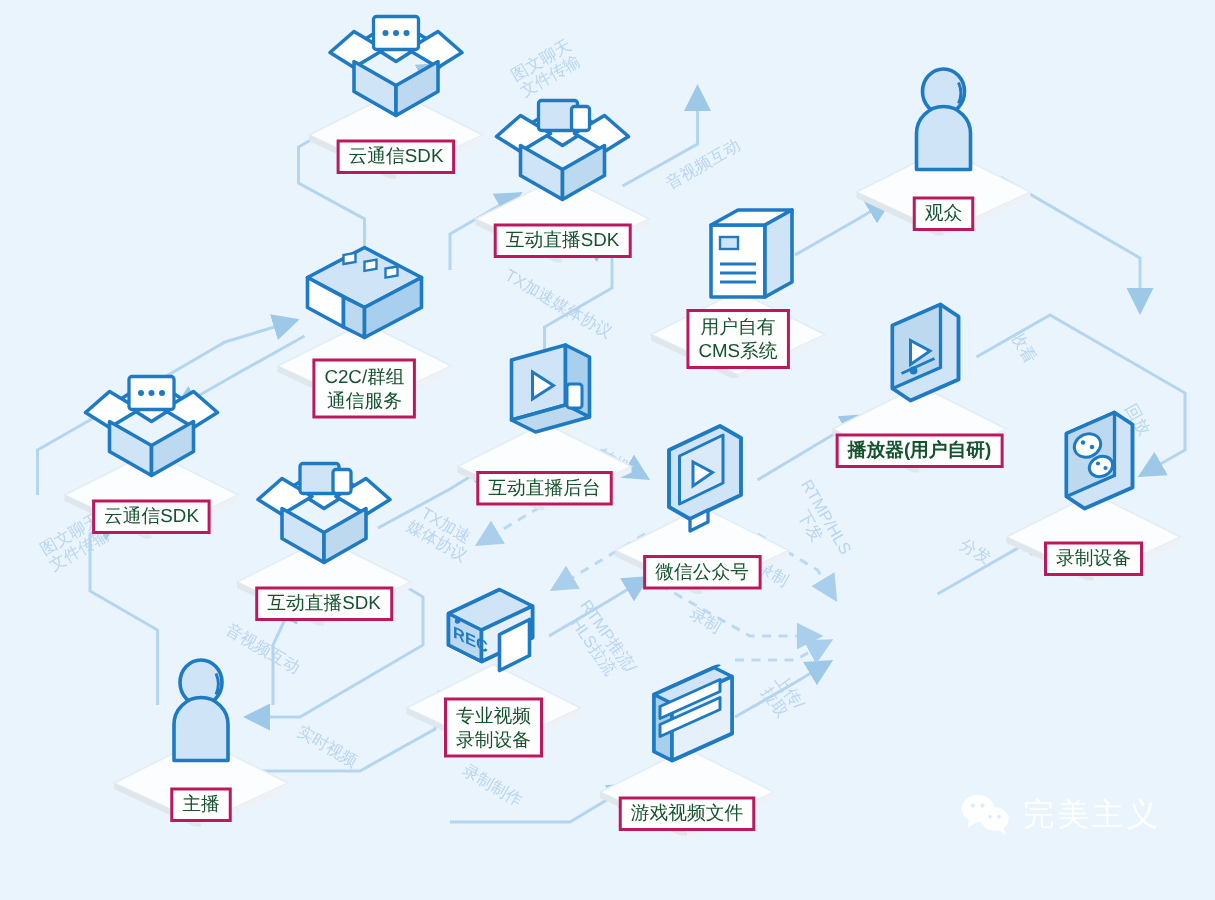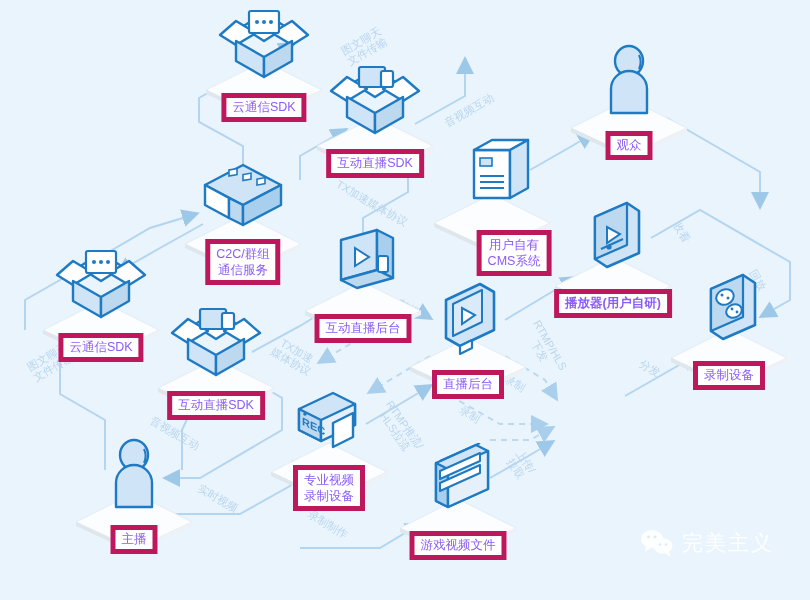--- a/index.html
+++ b/index.html
@@ -13,21 +13,21 @@
 
   
   .node{position:absolute;transform:translate(-50%,-50%);
         width:150px;height:130px;pointer-events:none;}
   .node .plate{position:absolute;left:50%;top:62px;transform:translateX(-50%);
         width:120px;height:60px;}
   .node .glyph{position:absolute;left:50%;top:8px;transform:translateX(-50%);
         width:96px;height:80px;}
   .lbl{position:absolute;left:50%;transform:translateX(-50%);
         top:96px;white-space:nowrap;
-        background:#ffffff;border:5px solid #be185d;color:#8b5cf6;
+        background:#ffffff;border:2px solid #be185d;color:#14532d;
         font-size:12.5px;line-height:15px;padding:2px 6px;text-align:center;
         pointer-events:auto;}
   .lbl.two{line-height:16px;}
 
   
   .cap{position:absolute;color:#b9d6ee;font-size:11px;line-height:12px;
        white-space:nowrap;transform-origin:50% 50%;
        text-align:center;pointer-events:none;}
 
   
@@ -165,21 +165,21 @@
     <svg class="glyph" viewBox="0 0 96 80">
       <polygon points="48,6 78,20 78,56 48,70 18,56 18,20" fill="none"></polygon>
       <polygon points="30,12 66,12 66,60 30,60" fill="#ffffff" stroke="#1f7ac4" stroke-width="2.4" stroke-linejoin="round"></polygon>
       <polygon points="30,12 48,2 84,2 66,12" fill="#ffffff" stroke="#1f7ac4" stroke-width="2.4" stroke-linejoin="round"></polygon>
       <polygon points="66,12 84,2 84,50 66,60" fill="#cfe4f6" stroke="#1f7ac4" stroke-width="2.4" stroke-linejoin="round"></polygon>
       <rect x="36" y="20" width="12" height="8" fill="#cfe4f6" stroke="#1f7ac4" stroke-width="1.6"></rect>
       <line x1="36" y1="38" x2="60" y2="38" stroke="#1f7ac4" stroke-width="2"></line>
       <line x1="36" y1="44" x2="60" y2="44" stroke="#1f7ac4" stroke-width="2"></line>
       <line x1="36" y1="50" x2="60" y2="50" stroke="#1f7ac4" stroke-width="2"></line>
     </svg>
-    <div class="lbl two" style="top:100px;margin-left:22px;">用户自有<br>CMS系统</div>
+    <div class="lbl two" style="top:76px;">用户自有<br>CMS系统</div>
   </div>
 
   <div class="node" style="left:629px;top:100px;">
     <svg class="plate" viewBox="0 0 120 60">
         <polygon points="60,2 118,31 60,58 2,31" fill="#fbfdff" stroke="#e3ecf4"></polygon>
         <polygon points="2,31 60,58 60,62 2,35" fill="#dfe6ec"></polygon>
         <polygon points="118,31 60,58 60,62 118,35" fill="#eef2f6"></polygon>
       </svg>
     <svg class="glyph" viewBox="0 0 96 80">
       <ellipse cx="48" cy="18" rx="14" ry="15" fill="#cfe4f6" stroke="#1f7ac4" stroke-width="2.4"></ellipse>
@@ -282,21 +282,21 @@
         <polygon points="60,2 118,31 60,58 2,31" fill="#fbfdff" stroke="#e3ecf4"></polygon>
         <polygon points="2,31 60,58 60,62 2,35" fill="#dfe6ec"></polygon>
         <polygon points="118,31 60,58 60,62 118,35" fill="#eef2f6"></polygon>
       </svg>
     <svg class="glyph" viewBox="0 0 96 80">
       <polygon points="26,18 60,2 74,10 74,48 40,64 26,56" fill="#cfe4f6" stroke="#1f7ac4" stroke-width="2.6" stroke-linejoin="round"></polygon>
       <polygon points="33,22 62,8 62,40 33,54" fill="#dbeaf8" stroke="#1f7ac4" stroke-width="2" stroke-linejoin="round"></polygon>
       <polygon points="42,26 42,42 55,33" fill="#ffffff" stroke="#1f7ac4" stroke-width="2"></polygon>
       <polygon points="40,64 40,72 52,66 52,58" fill="#ffffff" stroke="#1f7ac4" stroke-width="2.2" stroke-linejoin="round"></polygon>
     </svg>
-    <div class="lbl">直播后台</div>
+    <div class="lbl">微信公众号</div>
   </div>
 
   <div class="node" style="left:729px;top:330px;">
     <svg class="plate" viewBox="0 0 120 60">
         <polygon points="60,2 118,31 60,58 2,31" fill="#fbfdff" stroke="#e3ecf4"></polygon>
         <polygon points="2,31 60,58 60,62 2,35" fill="#dfe6ec"></polygon>
         <polygon points="118,31 60,58 60,62 118,35" fill="#eef2f6"></polygon>
       </svg>
     <svg class="glyph" viewBox="0 0 96 80">
       <polygon points="30,16 62,2 74,10 74,52 42,66 30,58" fill="#cfe4f6" stroke="#1f7ac4" stroke-width="2.6" stroke-linejoin="round"></polygon>

